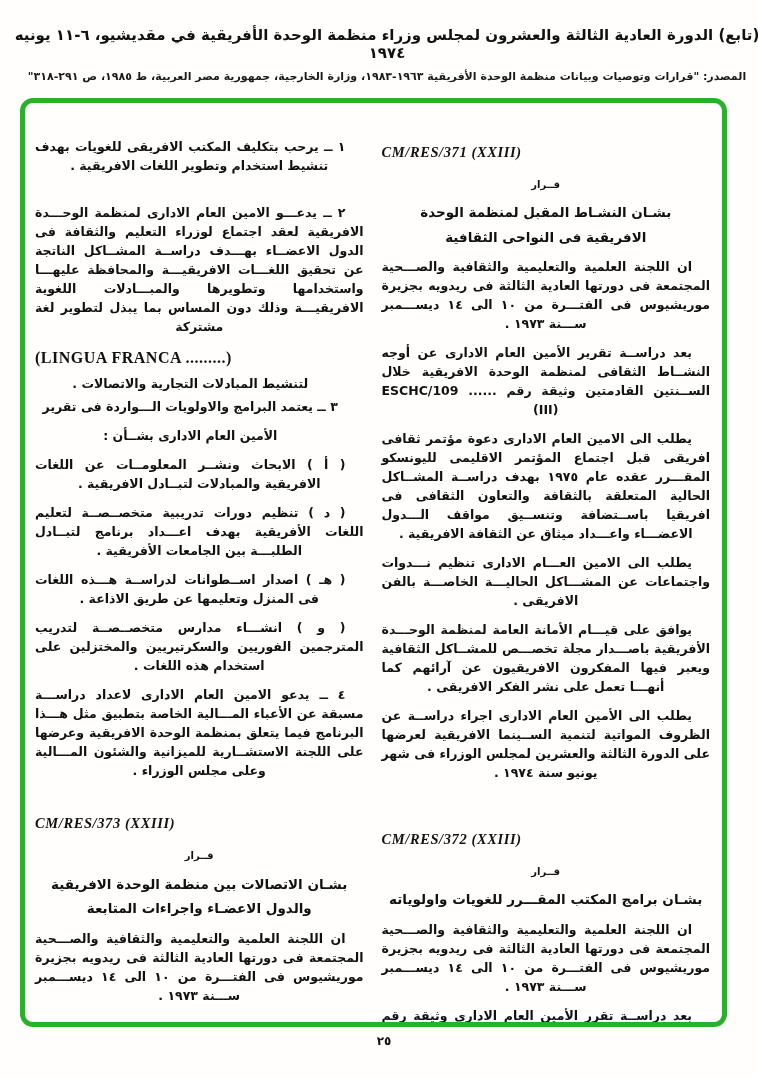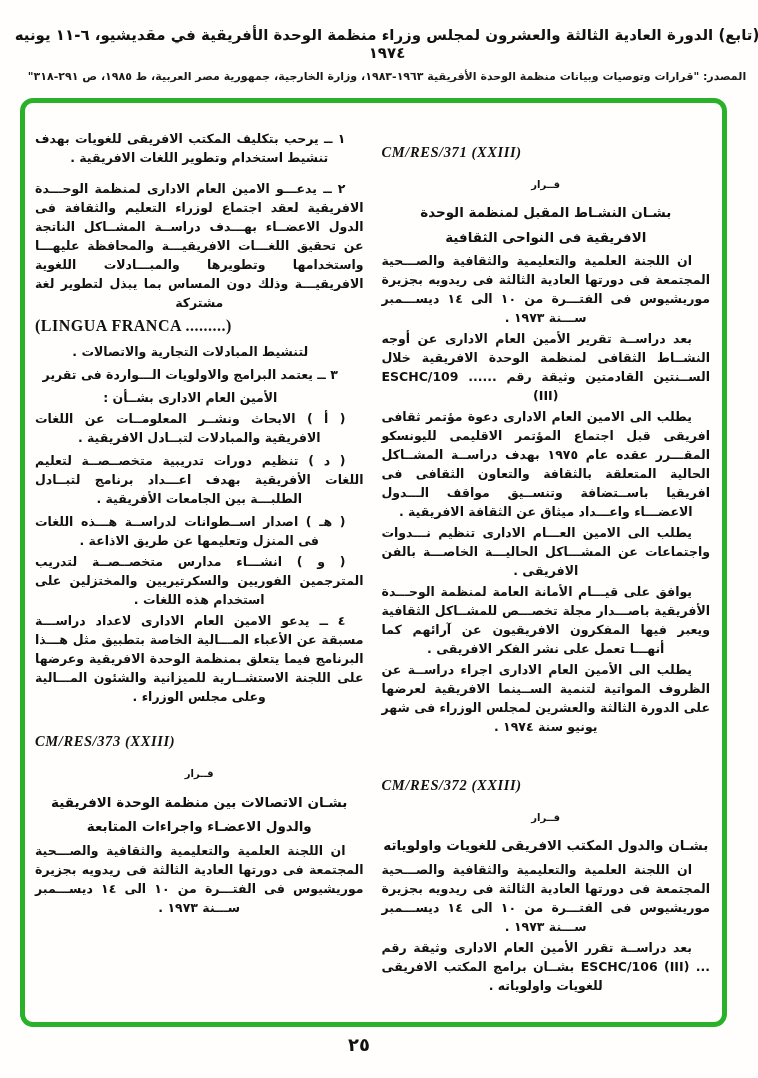--- a/index.html
+++ b/index.html
@@ -77,42 +77,43 @@
   .res-subtitle{
     text-align:center;
     font-size:13.5px;
     font-weight:700;
     margin:4px 0;
   }
   .para{
     text-align:justify;
     text-align-last:center;
     text-indent:18px;
-    margin:2px 0;
+    margin:10px 0;
   }
   .para-tight{margin:4px 0;}
   .lingua-line{
     direction:ltr;
     text-align:left;
     font-family:"Liberation Serif",serif;
     font-size:16px;
     letter-spacing:0.5px;
     font-weight:700;
     margin:2px 0;
     text-indent:0;
   }
   .section-gap{height:22px;}
   .small-gap{height:8px;}
 
   
   .page-number{
     position:absolute;
-    left:348px;top:1034px;
+    left:364px;top:1034px;
     width:40px;
-    font-size:18px;
+    text-align:center;
+    font-size:12px;
     font-weight:700;
   }
 </style>
 </head>
 <body>
 
 <div class="scan-page">
 
   <div class="page-header">
     <div class="header-title">(تابع) الدورة العادية الثالثة والعشرون لمجلس وزراء منظمة الوحدة الأفريقية في مقديشيو، ٦-١١ يونيه ١٩٧٤</div>
@@ -134,21 +135,21 @@
           <p class="para">يطلب الى الامين العـــام الادارى تنظيم نـــدوات واجتماعات عن المشـــاكل الحاليـــة الخاصـــة بالفن الافريقى .</p>
           <p class="para">يوافق على قيـــام الأمانة العامة لمنظمة الوحـــدة الأفريقية باصـــدار مجلة تخصـــص للمشــاكل الثقافية ويعبر فيها المفكرون الافريقيون عن آرائهم كما أنهـــا تعمل على نشر الفكر الافريقى .</p>
           <p class="para">يطلب الى الأمين العام الادارى اجراء دراســة عن الظروف المواتية لتنمية الســينما الافريقية لعرضها على الدورة الثالثة والعشرين لمجلس الوزراء فى شهر يونيو سنة ١٩٧٤ .</p>
         </section>
 
         <div class="section-gap"></div>
 
         <section>
           <div class="res-code">CM/RES/372 (XXIII)</div>
           <div class="res-heading">قــرار</div>
-          <div class="res-subtitle">بشـان والدول المكتب الافريقى للغويات واولوياته</div>
+          <div class="res-subtitle">بشـان برامج المكتب المقـــرر للغويات واولوياته</div>
           <p class="para">ان اللجنة العلمية والتعليمية والثقافية والصـــحية المجتمعة فى دورتها العادية الثالثة فى ريدويه بجزيرة موريشيوس فى الفتـــرة من ١٠ الى ١٤ ديســـمبر ســـنة ١٩٧٣ .</p>
           <p class="para">بعد دراســة تقرر الأمين العام الادارى وثيقة رقم ... ESCHC/106 (III) بشــان برامج المكتب الافريقى للغويات واولوياته .</p>
 
         </section>
       </div>
 
       <div class="col">
         <section>
           <p class="para">١ ــ يرحب بتكليف المكتب الافريقى للغويات بهدف تنشيط استخدام وتطوير اللغات الافريقية .</p>
           <div class="small-gap"></div>

